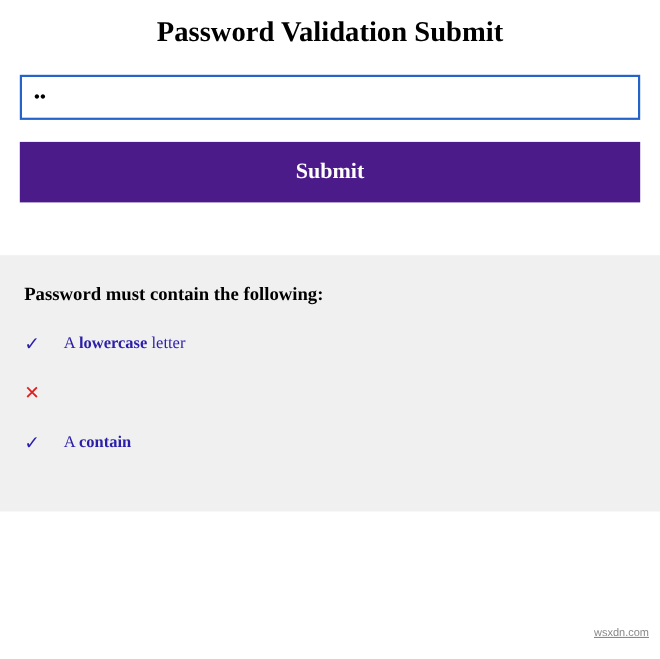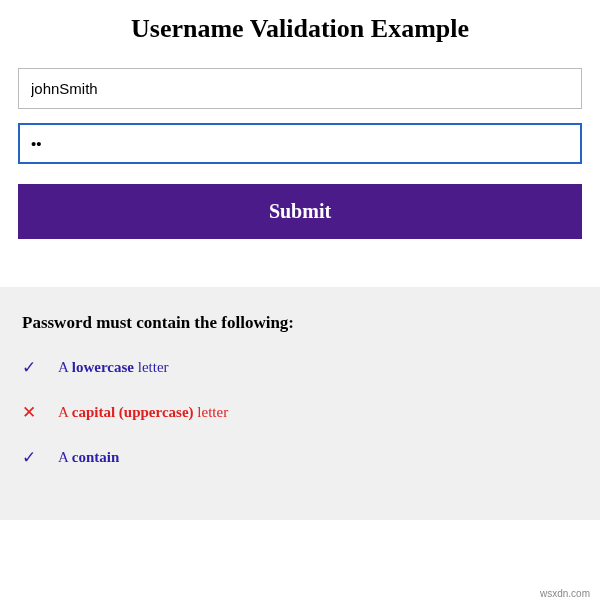--- a/index.html
+++ b/index.html
@@ -88,51 +88,50 @@
       font-size: 15px;
     }
     .req-text.valid {
       color: #2b1ea8;
     }
     .req-text.invalid {
       color: #e02020;
     }
     .watermark {
       position: absolute;
-      bottom: 0;
+      bottom: 18px;
       right: 10px;
       font-family: Arial, sans-serif;
       font-size: 10px;
       color: #888;
+      text-decoration: underline;
     }
   </style>
 </head>
 <body>
 
 <div class="container">
-  <h1 class="page-title">Username Validation Example</h1>
+  <h1 class="page-title">Password Validation Submit</h1>
 
-  <input type="text" class="form-input" value="johnSmith" style="">
 
   <input type="text" class="form-input focused" value="••" style="">
 
   <button class="submit-btn">Submit</button>
 </div>
 
 <div class="requirements-panel">
   <div class="requirements-title">Password must contain the following:</div>
 
   <div class="requirement-row">
     <span class="req-icon valid">✓</span>
     <span class="req-text valid"><span>A </span><b>lowercase</b><span> letter</span></span>
   </div>
 
   <div class="requirement-row">
     <span class="req-icon invalid">✕</span>
-    <span class="req-text invalid"><span>A </span><b>capital (uppercase)</b><span> letter</span></span>
   </div>
 
   <div class="requirement-row">
     <span class="req-icon valid">✓</span>
     <span class="req-text valid"><span>A </span><b>contain</b><span></span></span>
   </div>
 </div>
 
 <div class="watermark">wsxdn.com</div>
 

